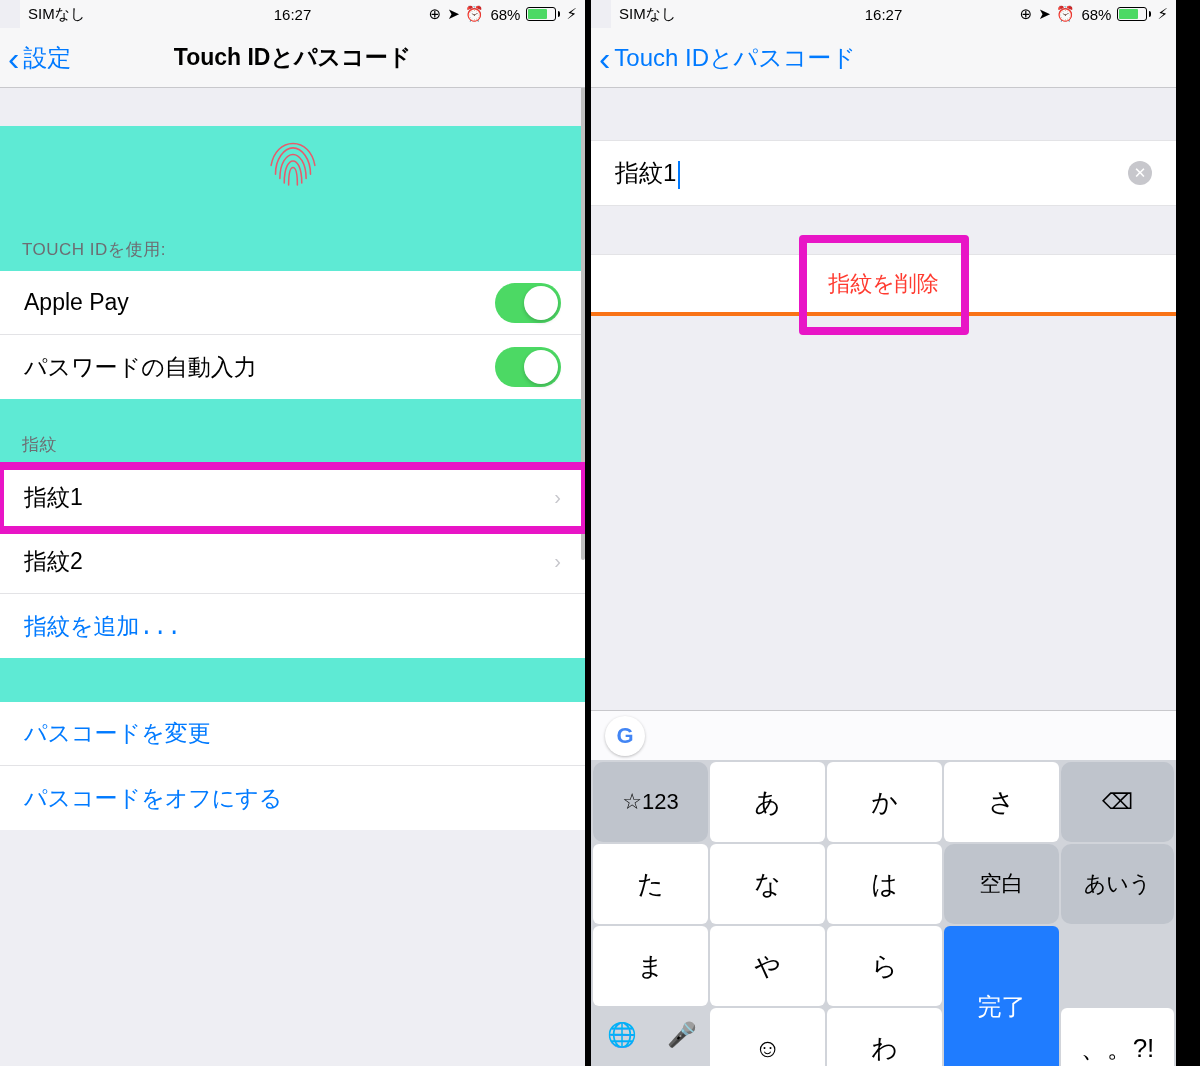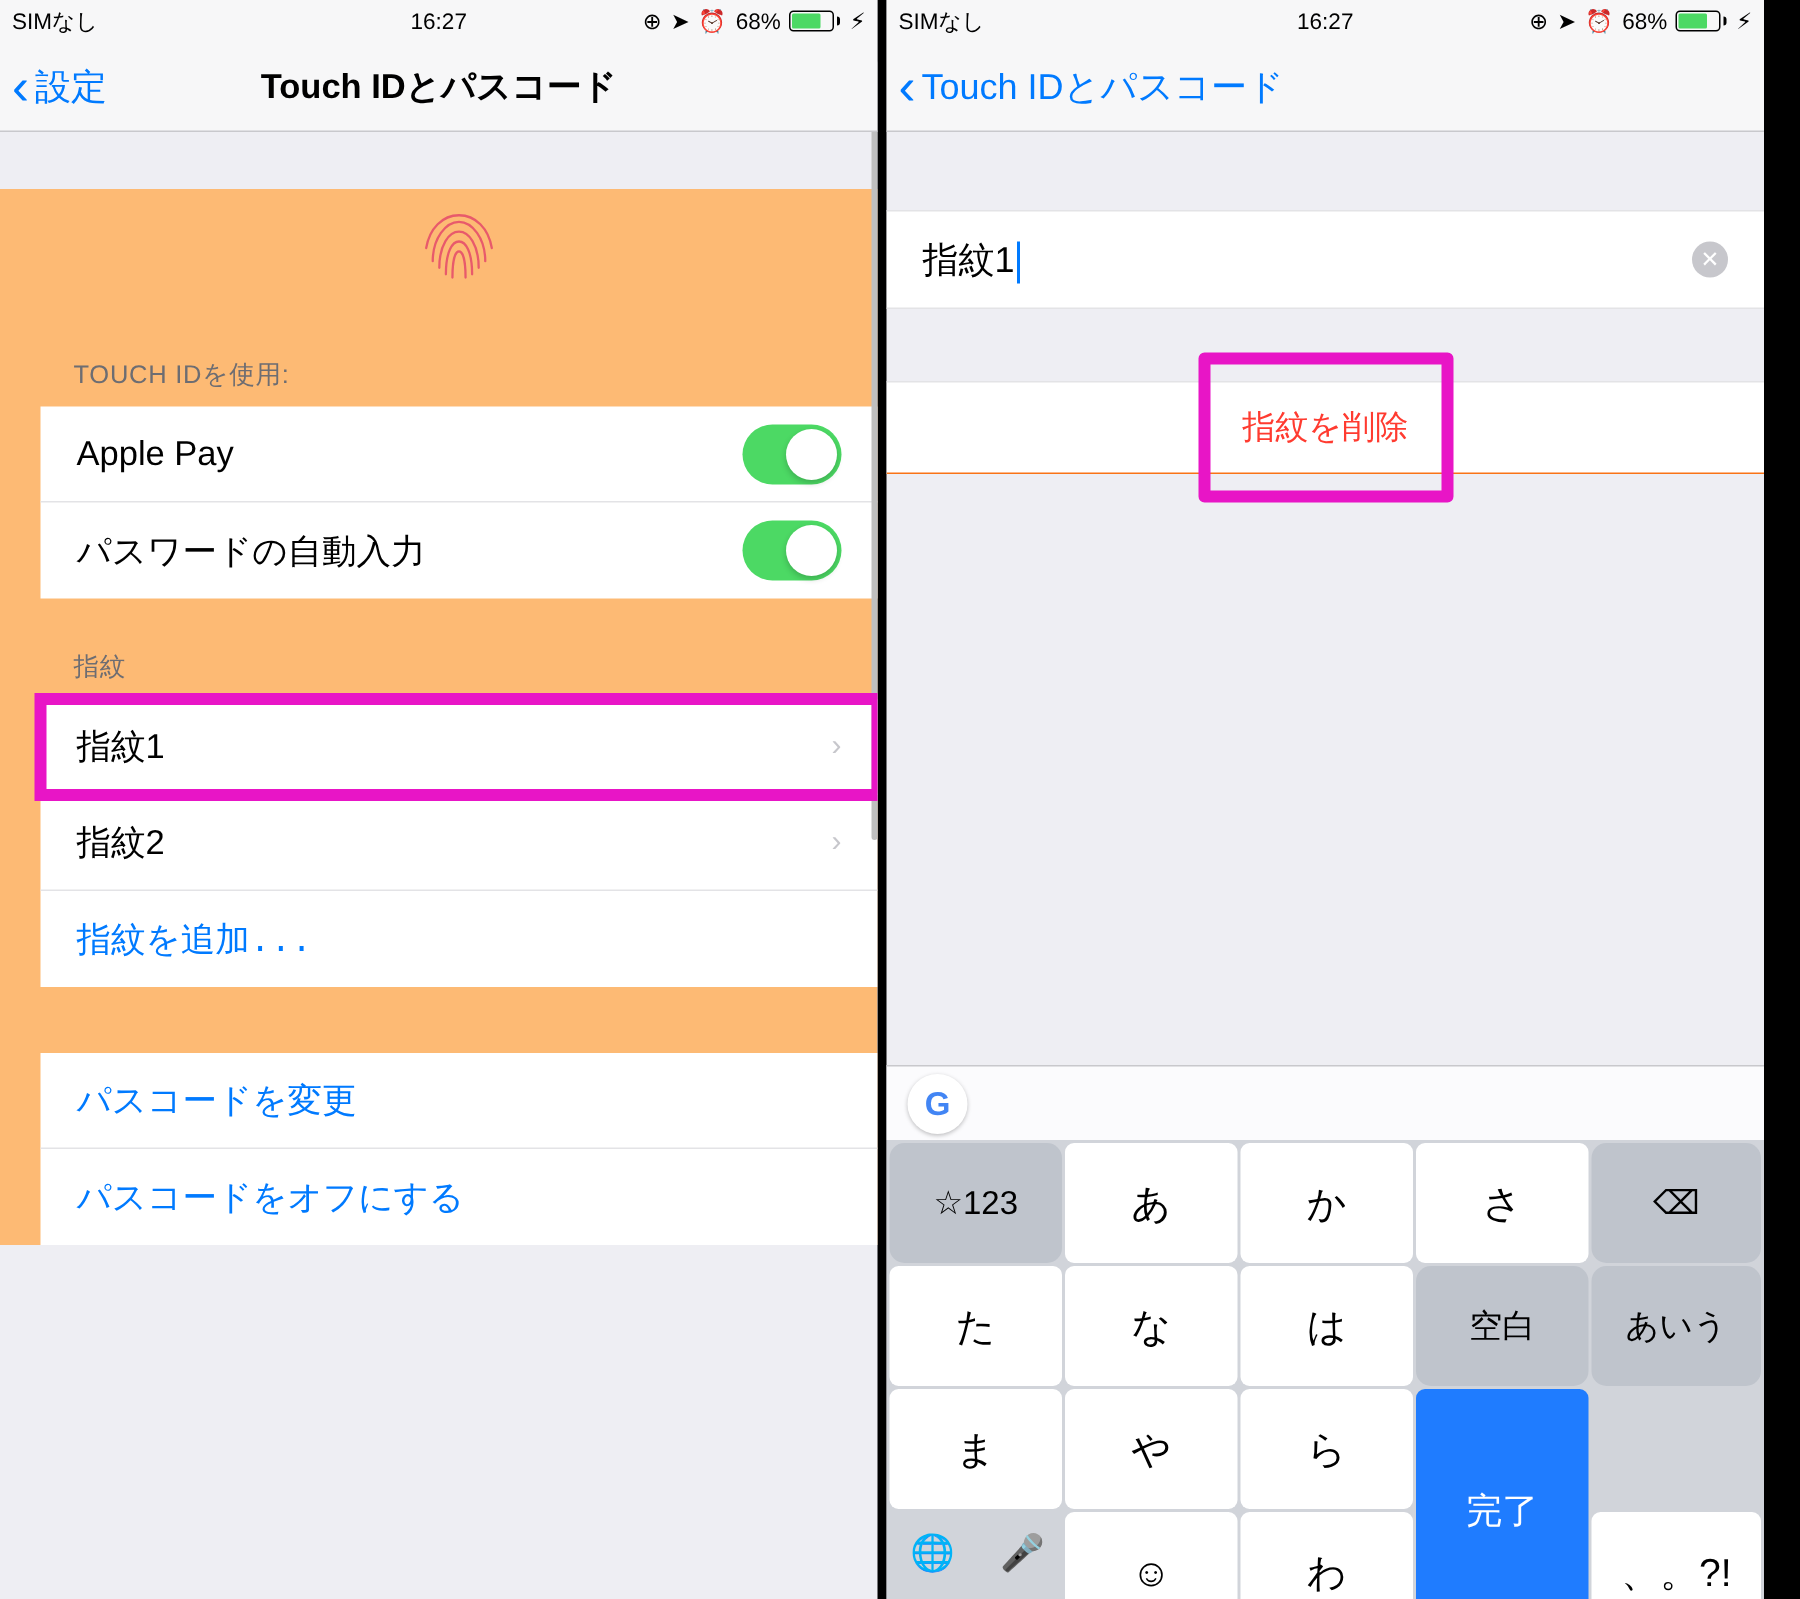--- a/index.html
+++ b/index.html
@@ -2,53 +2,53 @@
 <html><head>
 <meta charset="utf-8">
 <style>
   * { box-sizing: border-box; margin: 0; padding: 0; }
   html, body { font-family: -apple-system, "Helvetica Neue", Arial, sans-serif; }
   body { width: 1200px; height: 1066px; display: flex; background: #000; }
   .screen { width: 585px; height: 1066px; background: #eeeef3; position: relative; overflow: hidden; }
   .screen + .screen { margin-left: 6px; }
   .scrollbar { position:absolute; right:0; top:40px; width:4px; height:520px; background:#bfbfbf; border-radius:2px; }
   
-  .status { height: 28px; display: flex; align-items: center; justify-content: space-between; padding: 0 8px; font-size: 15px; color:#000; background:#f7f7f8; }
+  .status { height: 28px; display: flex; align-items: center; justify-content: space-between; padding: 0 8px; font-size: 15px; color:#000; background:#f7f7f8;margin-left:20px; }
   .status .left, .status .right { display:flex; align-items:center; gap:6px; }
   .status .center { position:absolute; left:50%; transform:translateX(-50%); font-weight:400; }
   .battery { display:inline-flex; align-items:center; gap:2px; }
   .bbody { width:30px; height:14px; border:1px solid #000; border-radius:3px; position:relative; }
   .bfill { position:absolute; left:1px; top:1px; bottom:1px; width:68%; background:#4cd964; border-radius:1px;}
   .bcap  { width:2px; height:6px; background:#000; border-radius:0 2px 2px 0;}
   
   .nav { height: 60px; position: relative; display:flex; align-items:center; justify-content:center; border-bottom:1px solid #c8c8cc; background:#f7f7f8; }
   .back { position:absolute; left:8px; display:flex; align-items:center; gap:4px; color:#007aff; font-size:24px; }
   .back .chev { font-size:34px; line-height:1; font-weight:300; }
   .nav-title { font-size:23px; font-weight:600; color:#000; }
   
-  .content { background:#fdba74;padding-left:27px; }
+  .content { background:#5eead4; }
   .header-label { font-size:17px; color:#6d6d72; padding: 8px 22px 10px; letter-spacing: .5px;}
   .group { background:#fff; }
   .row { min-height:64px; padding:0 24px; display:flex; align-items:center; justify-content:space-between; border-bottom:1px solid #e3e3e6; font-size:23px; color:#000;}
   .row:last-child { border-bottom:none;font-family:Liberation Mono, monospace; }
   .row.link { color:#007aff; }
   .chevron { color:#c7c7cc; font-size:20px;}
   
   .switch { width:66px; height:40px; border-radius:20px; background:#4cd964; position:relative; }
   .switch .knob { position:absolute; right:3px; top:3px; width:34px; height:34px; background:#fff; border-radius:50%; box-shadow:0 2px 4px rgba(0,0,0,.2);}
   
   .fp { width:70px; height:70px; margin: 38px auto 34px; display:block; }
   
   .hl { outline: 8px solid #e815c6; outline-offset:-4px; position:relative; }
   
   .input-row { background:#fff; margin-top:52px; height:66px; display:flex; align-items:center; justify-content:space-between; padding:0 24px; font-size:24px; border-top:1px solid #e3e3e6; border-bottom:1px solid #e3e3e6;}
   .cursor { display:inline-block; width:2px; height:28px; background:#007aff; vertical-align:middle; margin-left:2px;}
   .clear { width:24px; height:24px; border-radius:50%; background:#c7c7cc; color:#fff; display:flex; align-items:center; justify-content:center; font-size:15px;}
   .delete-row-wrap { margin-top:48px; }
-  .delete-row { background:#fff; height:62px; display:flex; align-items:center; justify-content:center; font-size:22px; color:#ff3b30; border-top:1px solid #e3e3e6; border-bottom:1px solid #f97316; position:relative;}
+  .delete-row { background:#fff; height:62px; display:flex; align-items:center; justify-content:center; font-size:22px; color:#ff3b30; border-top:1px solid #e3e3e6; border-bottom:4px solid #f97316; position:relative;}
   
   .kb { position:absolute; bottom:0; left:0; right:0; background:#d1d4da; }
   .gbar { height:50px; background:#fbfbfd; display:flex; align-items:center; padding-left:14px; border-top:1px solid #c8c8cc;}
   .gcircle { width:40px; height:40px; border-radius:50%; background:#fff; box-shadow:0 1px 3px rgba(0,0,0,.25); display:flex; align-items:center; justify-content:center; font-size:22px; font-weight:bold;}
   .gcircle span:nth-child(1){color:#4285F4}.gcircle span:nth-child(2){color:#EA4335}.gcircle span:nth-child(3){color:#FBBC05}.gcircle span:nth-child(4){color:#34A853}
   .kgrid { display:grid; grid-template-columns: 115px 115px 115px 115px 1fr; grid-auto-rows: 80px; gap:2px; padding:2px; padding-bottom:0;}
   .key { background:#fff; display:flex; align-items:center; justify-content:center; font-size:26px; color:#000; border-radius:6px;}
   .key.fn { background:#bfc4cc; font-size:22px;border-radius:10px;}
   .key.done { background:#1f7cff; color:#fff; font-size:24px; grid-row: span 2;}
   .brow { display:grid; grid-template-columns: 58px 58px 115px 115px 115px 1fr; height:60px; gap:2px; padding:2px; padding-top:0;}

